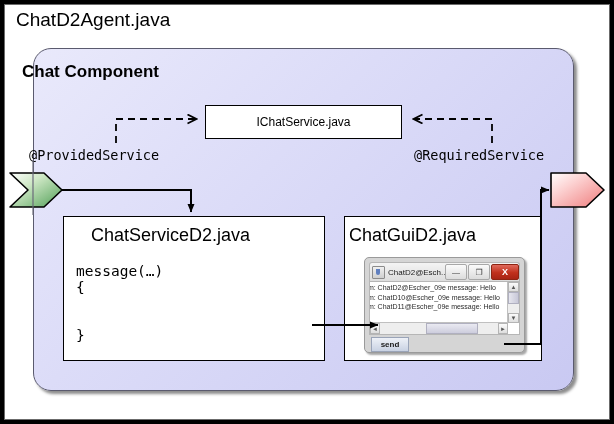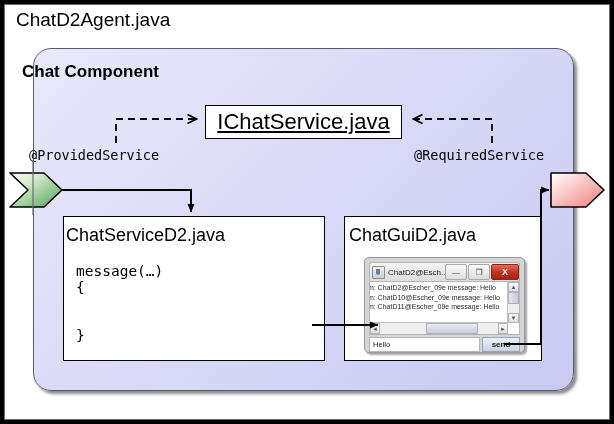--- a/index.html
+++ b/index.html
@@ -79,23 +79,22 @@
     width: 197px;
     height: 34px;
     box-sizing: border-box;
     background: #ffffff;
     border: 1.5px solid #000000;
     display: flex;
     align-items: center;
     justify-content: center;
   }
   #iface-box span {
-    font-size: 22px;
-    color: #000000;
-    text-decoration: underline;
+    font-size: 12px;
+    color: #000000;
   }
 
   
   .annotation {
     position: absolute;
     font-family: "DejaVu Sans Mono", "Liberation Mono", monospace;
     font-size: 13.5px;
     color: #000000;
     white-space: nowrap;
   }
@@ -120,21 +119,21 @@
     top: 216px;
     width: 198px;
     height: 145px;
   }
   .class-title {
     position: absolute;
     font-size: 18px;
     color: #000000;
     white-space: nowrap;
   }
-  #service-title { left: 2px; top: 8px; }
+  #service-title { left: 27px; top: 8px; }
   #gui-title { left: 4px; top: 8px; }
 
   .code-line {
     position: absolute;
     font-family: "DejaVu Sans Mono", "Liberation Mono", monospace;
     font-size: 14.5px;
     color: #000000;
     white-space: pre;
   }
   #code-0 { left: 12px; top: 38px; margin-top: 8px; }
@@ -413,21 +412,20 @@
         </div>
 
         <div id="hscroll">
           <div class="hscroll-arrow" id="hscroll-left">◄</div>
           <div id="hscroll-thumb"></div>
           <div class="hscroll-arrow" id="hscroll-right">►</div>
         </div>
       </div>
 
       <div id="chat-bottom">
-        <div id="chat-input">Hello</div>
         <div id="chat-send">send</div>
       </div>
 
     </div>
   </div>
 
   <svg id="overlay" viewBox="0 0 614 424">
     <defs>
       <marker id="arrowSolid" markerWidth="9" markerHeight="9" refX="8" refY="4" orient="auto" markerUnits="userSpaceOnUse">
         <path d="M0,0.5 L8.5,4 L0,7.5 z" fill="#000000"></path>

